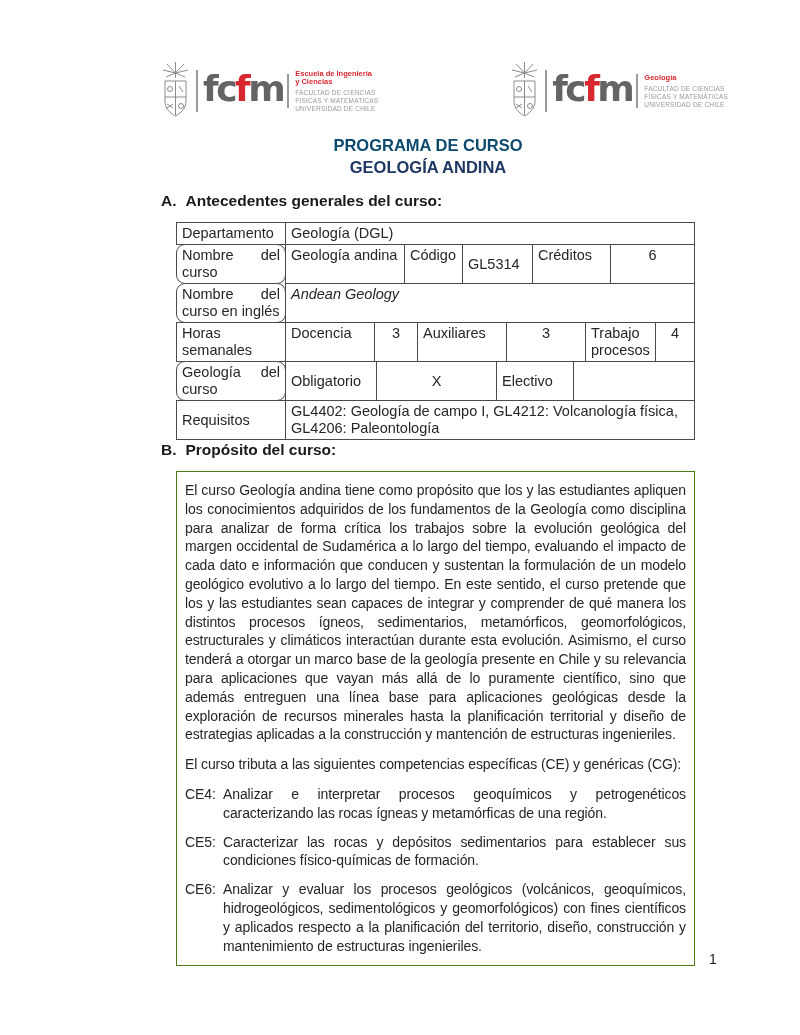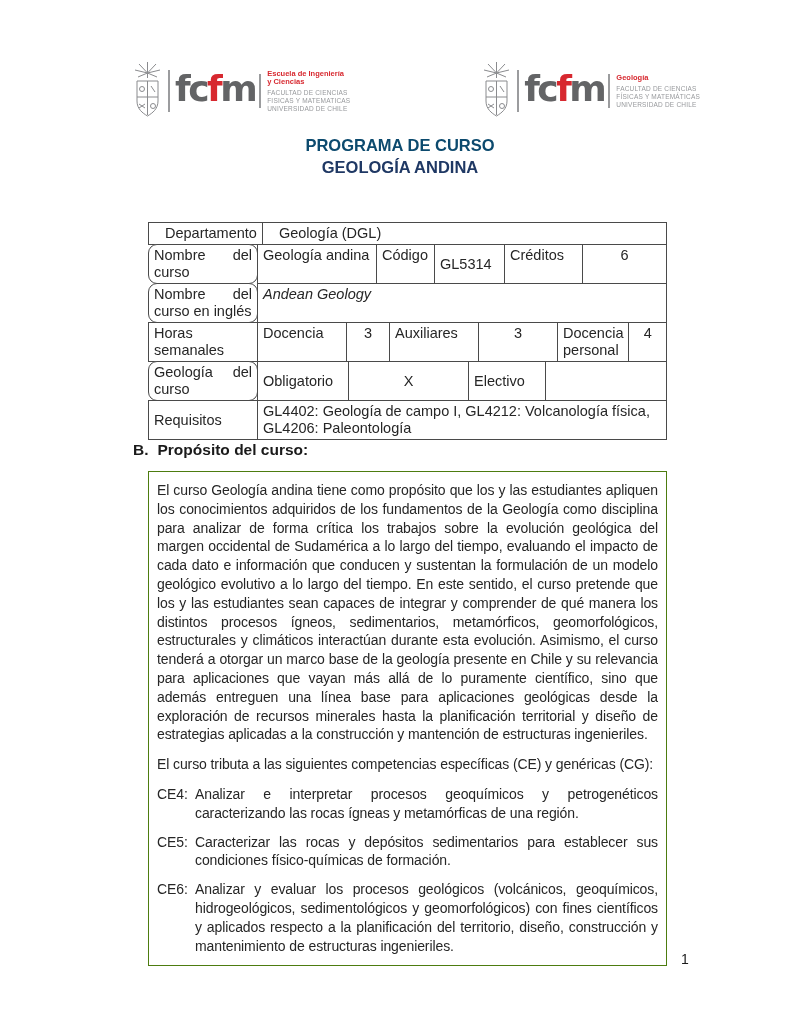--- a/index.html
+++ b/index.html
@@ -1,18 +1,18 @@
 <!DOCTYPE html>
 <html><head>
 <meta charset="utf-8">
 <style>
   html,body{margin:0;padding:0;background:#ffffff;}
   .page{
     position:relative;width:728px;height:1035px;background:#ffffff;overflow:hidden;
-    font-family:"Liberation Sans",sans-serif;color:#262626;
+    font-family:"Liberation Sans",sans-serif;color:#262626;margin-left:28px;
   }
   
   .logos{position:absolute;top:62px;left:133px;width:567px;display:flex;justify-content:space-between;}
   .logo{display:flex;align-items:center;}
   .crest{flex:0 0 auto;}
   .logo-bar{width:2px;background:#9b9c9e;align-self:center;}
   .bar-tall{height:42px;margin:0 5px 0 6px;}
   .bar-short{height:34px;margin:0 6px 0 4px;}
   .brand{font-family:"DejaVu Sans",sans-serif;font-weight:bold;font-size:36px;line-height:36px;letter-spacing:-2.5px;color:#636466;transform:translateY(-2px);}
   .brand .red{color:#d7282f;}
@@ -38,21 +38,21 @@
   .ct{width:100%;}
   .just{text-align:justify;border-radius:9px;}
   .h-mid .ct{text-align:center;}
   .v-mid{align-items:center;}
   .ital{font-style:italic;}
   .cw-label{flex:0 0 110px;}
   .cw-fill{flex:1 1 auto;justify-content:flex-end;}
   .cw-120{flex:0 0 120px;} .cw-59{flex:0 0 59px;} .cw-71{flex:0 0 71px;} .cw-79{flex:0 0 79px;}
   .cw-90{flex:0 0 90px;} .cw-44{flex:0 0 44px;} .cw-80{flex:0 0 80px;} .cw-70{flex:0 0 70px;}
   .cw-92{flex:0 0 92px;} .cw-121{flex:0 0 121px;} .cw-78{flex:0 0 78px;}
-  .rh-22{min-height:22px;padding-left:16px;} .rh-35{min-height:35px;} .rh-38{min-height:38px;} .rh-37{min-height:37px;}
+  .rh-22{min-height:22px;} .rh-35{min-height:35px;} .rh-38{min-height:38px;} .rh-37{min-height:37px;}
   
   .purpose-box{
     position:absolute;top:471px;left:148px;width:519px;min-height:464px;box-sizing:border-box;
     border:1px solid #4d7c0f;padding:9px 8px 10px 8px;
     font-size:14px;line-height:18.8px;letter-spacing:-0.1px;color:#262626;
   }
   .purpose-box p{margin:0 0 11px 0;text-align:justify;}
   .ce{margin:0 0 10px 0;padding-left:38px;text-indent:-38px;text-align:justify;}
   .ce:last-child{margin-bottom:0;}
   .ce-code{display:inline-block;width:38px;text-indent:0;}
@@ -130,20 +130,23 @@
         </div>
       </div>
     </div>
   </div>
 
   <div class="title-block">
     <div class="title-1">PROGRAMA DE CURSO</div>
     <div class="title-2">GEOLOGÍA ANDINA</div>
   </div>
 
+  <div class="sec-heading sec-a">
+    <span class="hlabel">A.</span><span>Antecedentes generales del curso:</span>
+  </div>
 
   <div class="ptable">
 
     <div class="trow">
       <div class="tcell cw-label rh-22">
           <span class="ct">Departamento</span>
         </div>
       <div class="tcell cw-fill rh-22">
           <span class="ct">Geología (DGL)</span>
         </div>
@@ -189,21 +192,21 @@
       <div class="tcell cw-44 rh-37 h-mid">
           <span class="ct">3</span>
         </div>
       <div class="tcell cw-90 rh-37">
           <span class="ct">Auxiliares</span>
         </div>
       <div class="tcell cw-80 rh-37 h-mid">
           <span class="ct">3</span>
         </div>
       <div class="tcell cw-70 rh-37">
-          <span class="ct">Docencia personal</span>
+          <span class="ct">Trabajo procesos</span>
         </div>
       <div class="tcell cw-fill rh-37 h-mid">
           <span class="ct">4</span>
         </div>
     </div>
 
     <div class="trow">
       <div class="tcell cw-label rh-38 just">
           <span class="ct">Geología del curso</span>
         </div>

